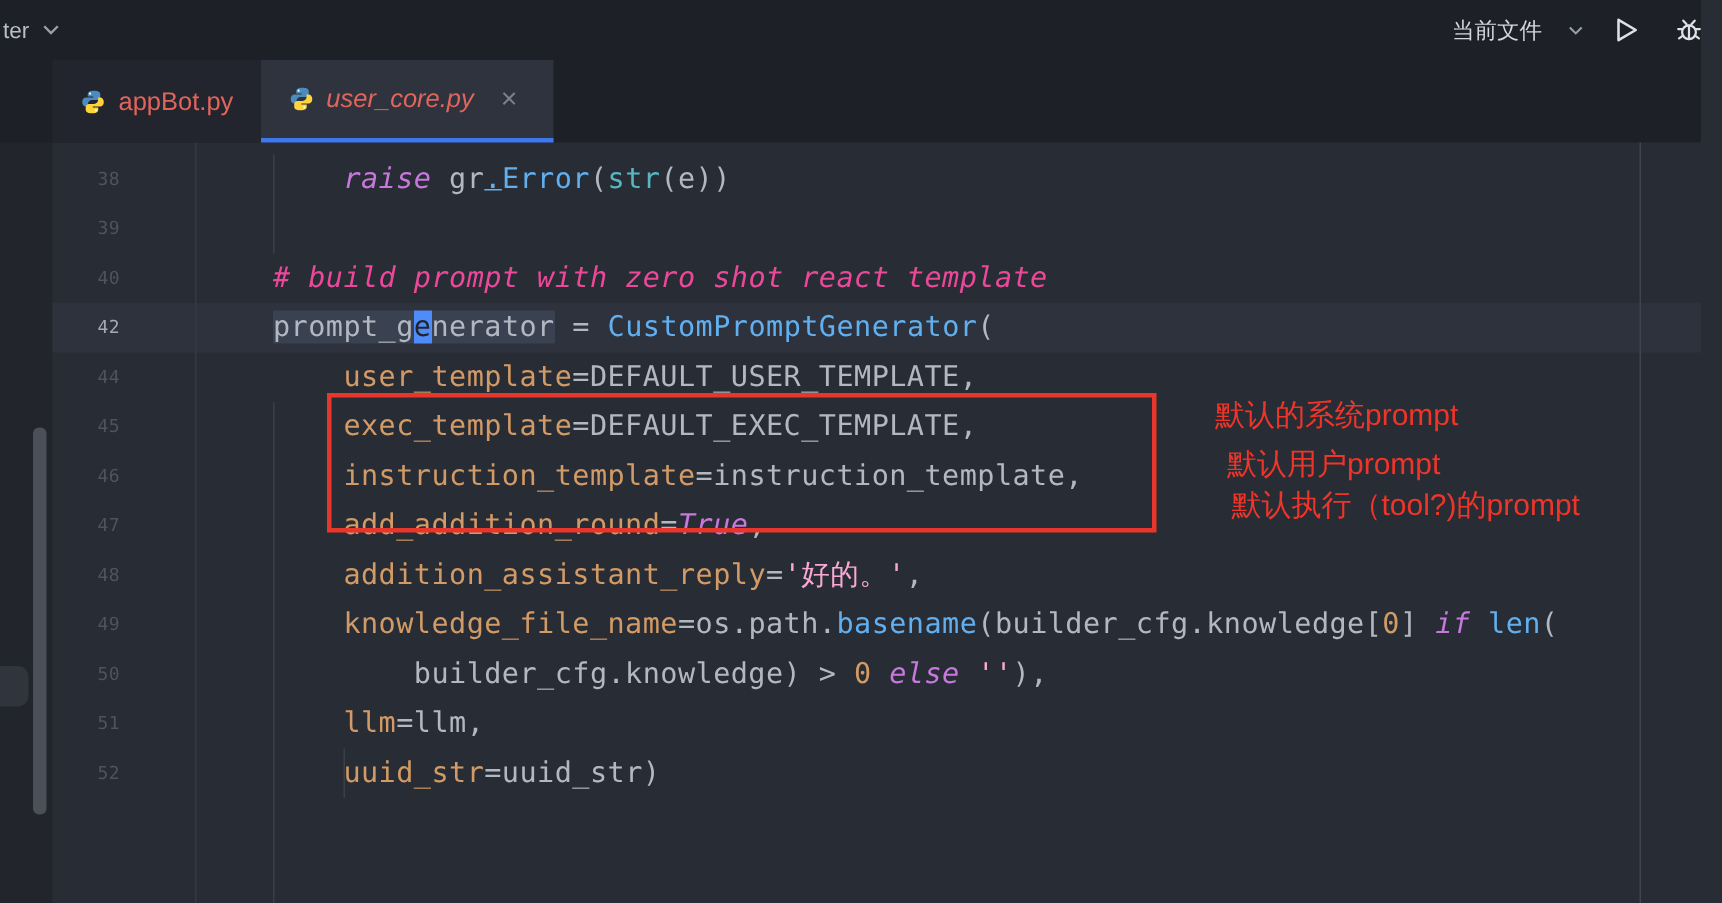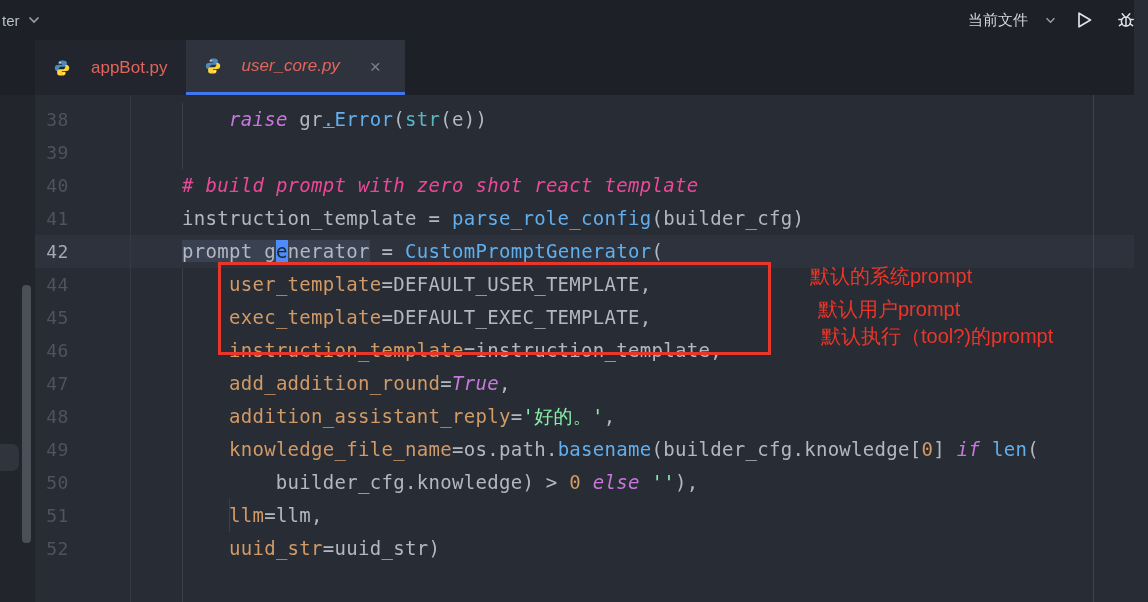--- a/index.html
+++ b/index.html
@@ -12,41 +12,41 @@
             display:flex; align-items:center; }
   .proj-sel { display:flex; align-items:center; gap:8px; color:#b9bec7; font-size:15px; padding-left:2px; cursor:pointer; }
   .header-right { position:absolute; right:8px; top:0; height:40px; display:flex; align-items:center; gap:14px; }
   .runcfg { display:flex; align-items:center; gap:17px; color:#d3d6db; font-size:15px; cursor:pointer; }
   .iconbtn { width:28px; height:28px; display:flex; align-items:center; justify-content:center; cursor:pointer; border-radius:4px; }
   .chev { display:inline-block; }
 
   
   .tabbar { position:absolute; left:0; top:40px; width:1148px; height:55px; background:#1d2127; display:flex; }
   .tabbar .spacer { width:35px; height:100%; background:#1d2127; }
-  .tab { height:100%; display:flex; align-items:center; gap:20px; padding:0 18px; font-size:17px; color:#e2655c; cursor:pointer; }
+  .tab { height:100%; display:flex; align-items:center; gap:8px; padding:0 18px; font-size:17px; color:#e2655c; cursor:pointer; }
   .tab.inactive { background:#22252d; }
   .tab.active { background:#2e333d; border-bottom:3px solid #3e77ee; font-style:italic; padding-right:24px; }
   .tab .close { font-style:normal; color:#7b8089; font-size:19px; margin-left:10px; cursor:pointer; line-height:1; }
   .pyicon { width:18px; height:18px; flex:0 0 18px; }
 
   
   .leftstrip { position:absolute; left:0; top:95px; width:35px; height:507px; background:#22252b; }
   .vscroll { position:absolute; left:22px; top:285px; width:9px; height:258px; background:#4a4f58; border-radius:4px; }
   .tooltab { position:absolute; left:0; top:444px; width:19px; height:27px; background:#2f343d; border-radius:0 7px 7px 0; }
 
   .rows { position:absolute; left:35px; top:95px; width:1113px; height:507px; padding-top:8px;
           font-family:"DejaVu Sans Mono", monospace; font-size:19px; letter-spacing:0.3px; }
   .row { display:flex; height:33px; line-height:33px; white-space:pre; }
   .row.current { background:#2d323c; }
-  .ln { flex:0 0 95px; text-align:center; padding-right:50px; color:#4d545e; font-size:18px; }
+  .ln { flex:0 0 95px; text-align:right; padding-right:50px; color:#4d545e; font-size:12px; }
   .row.current .ln { color:#a3a9b2; }
   .codetext { padding-left:5px; }
 
   .de{color:#b2b8c2} .kw{color:#c678dd;font-style:italic} .fn{color:#61afef}
-  .bi{color:#56b6c2} .st{color:#86efac} .nm{color:#d19a66} .pa{color:#d19a66}
+  .bi{color:#56b6c2} .st{color:#f9a8d4} .nm{color:#d19a66} .pa{color:#d19a66}
   .cm{color:#ec4899;font-style:italic} .dot{color:#61afef;text-decoration:underline}
   .hl{background:#3a4150} .cur{background:#4e8cf9;color:#21252b}
 
   
   .gutter-border { position:absolute; left:130px; top:95px; width:1px; height:507px; background:#343a43; }
   .margin-line   { position:absolute; left:1093px; top:95px; width:1px; height:507px; background:#3f444d; }
   .indent-guide  { position:absolute; width:1px; background:#3a3f48; }
   #guide-a { left:182px; top:103px; height:66px; }
   #guide-b { left:182px; top:268px; height:334px; }
   #guide-c { left:229px; top:499px; height:33px; }
@@ -130,21 +130,20 @@
   </div>
 
   <div class="leftstrip"></div>
   <div class="vscroll"></div>
   <div class="tooltab"></div>
 
   <div class="rows" id="code-rows">
       <div class="row"><span class="ln">38</span><span class="codetext"><span class="de">        </span><span class="kw">raise</span><span class="de"> gr</span><span class="dot">.</span><span class="fn">Error</span><span class="de">(</span><span class="bi">str</span><span class="de">(e))</span></span></div>
       <div class="row"><span class="ln">39</span><span class="codetext"></span></div>
       <div class="row"><span class="ln">40</span><span class="codetext"><span class="de">    </span><span class="cm"># build prompt with zero shot react template</span></span></div>
-      <div class="row"><span class="ln">41</span><span class="codetext"><span class="de">    instruction_template = </span><span class="fn">parse_role_config</span><span class="de">(builder_cfg)</span></span></div>
       <div class="row current"><span class="ln">42</span><span class="codetext"><span class="de">    </span><span class="de hl">prompt_g</span><span class="cur">e</span><span class="de hl">nerator</span><span class="de"> = </span><span class="fn">CustomPromptGenerator</span><span class="de">(</span></span></div>
       <div class="row"><span class="ln">44</span><span class="codetext"><span class="de">        </span><span class="pa">user_template</span><span class="de">=DEFAULT_USER_TEMPLATE,</span></span></div>
       <div class="row"><span class="ln">45</span><span class="codetext"><span class="de">        </span><span class="pa">exec_template</span><span class="de">=DEFAULT_EXEC_TEMPLATE,</span></span></div>
       <div class="row"><span class="ln">46</span><span class="codetext"><span class="de">        </span><span class="pa">instruction_template</span><span class="de">=instruction_template,</span></span></div>
       <div class="row"><span class="ln">47</span><span class="codetext"><span class="de">        </span><span class="pa">add_addition_round</span><span class="de">=</span><span class="kw">True</span><span class="de">,</span></span></div>
       <div class="row"><span class="ln">48</span><span class="codetext"><span class="de">        </span><span class="pa">addition_assistant_reply</span><span class="de">=</span><span class="st">'好的。'</span><span class="de">,</span></span></div>
       <div class="row"><span class="ln">49</span><span class="codetext"><span class="de">        </span><span class="pa">knowledge_file_name</span><span class="de">=os.path.</span><span class="fn">basename</span><span class="de">(builder_cfg.knowledge[</span><span class="nm">0</span><span class="de">] </span><span class="kw">if</span><span class="de"> </span><span class="fn">len</span><span class="de">(</span></span></div>
       <div class="row"><span class="ln">50</span><span class="codetext"><span class="de">            builder_cfg.knowledge) &gt; </span><span class="nm">0</span><span class="de"> </span><span class="kw">else</span><span class="de"> </span><span class="st">''</span><span class="de">),</span></span></div>
       <div class="row"><span class="ln">51</span><span class="codetext"><span class="de">        </span><span class="pa">llm</span><span class="de">=llm,</span></span></div>
       <div class="row"><span class="ln">52</span><span class="codetext"><span class="de">        </span><span class="pa">uuid_str</span><span class="de">=uuid_str)</span></span></div>

